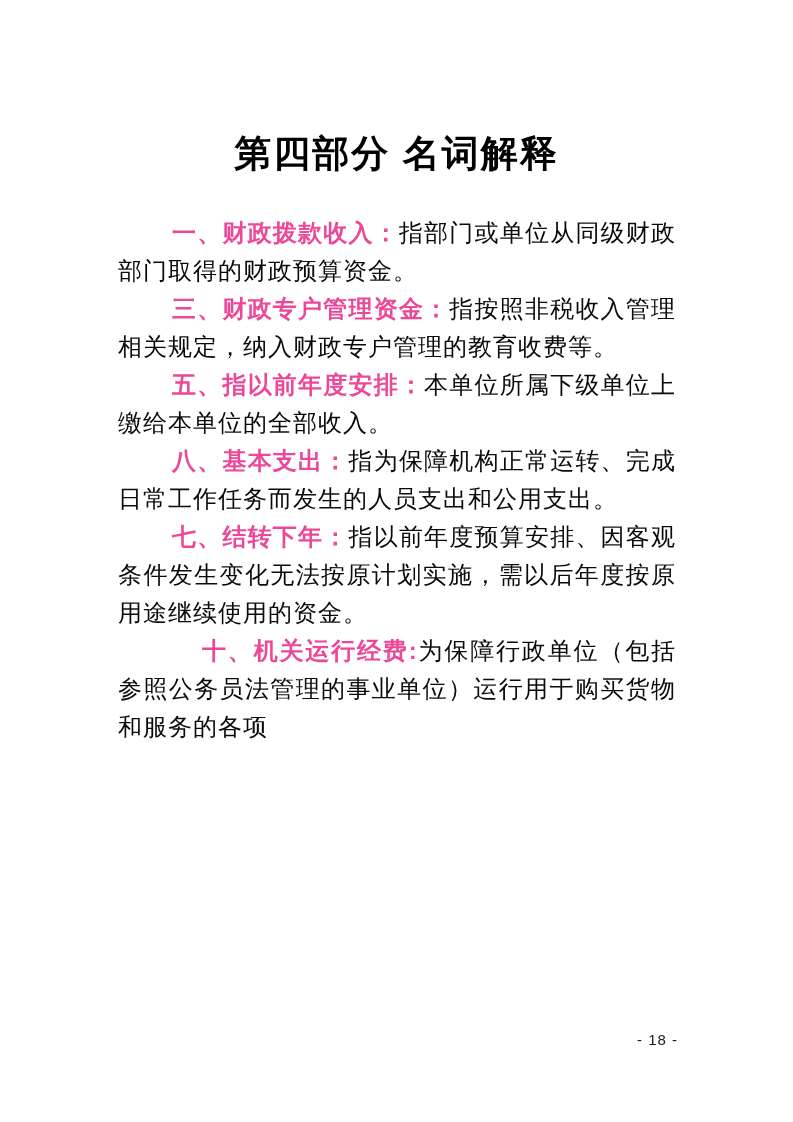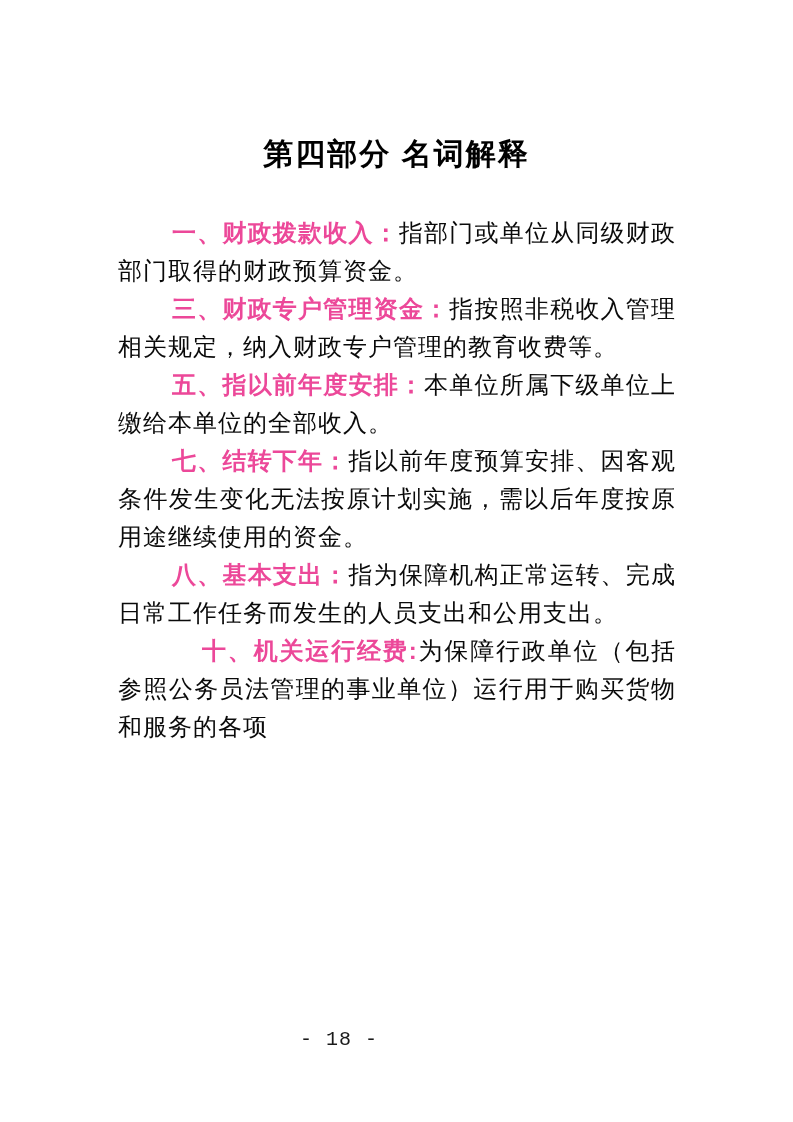--- a/index.html
+++ b/index.html
@@ -20,21 +20,21 @@
     overflow: hidden;
   }
   .doc-title {
     position: absolute;
     top: 134px;
     left: 0;
     width: 793px;
     text-align: center;
     font-family: "Liberation Sans", sans-serif;
     font-weight: bold;
-    font-size: 30px;
+    font-size: 37px;
     line-height: 40px;
     letter-spacing: 2px;
     color: #000000;
   }
   .content {
     position: absolute;
     top: 214px;
     left: 118px;
     width: 558px;
   }
@@ -54,39 +54,39 @@
   .term-label {
     font-family: "Liberation Sans", sans-serif;
     font-weight: bold;
     color: #ec4899;
   }
   .page-number {
     position: absolute;
     top: 1028px;
     left: 0;
     width: 678px;
-    text-align: center;
-    font-size: 20px;
+    text-align: right;
+    font-size: 15px;
     line-height: 24px;
     letter-spacing: 1px;
-    font-family: Liberation Mono, monospace;
+    font-family: Liberation Sans, sans-serif;
     color: #1a1a1a;
   }
 </style>
 </head>
 <body>
 
 <div class="page">
 
   <h1 class="doc-title">第四部分 名词解释</h1>
 
   <div class="content">
     <p class="para"><span class="term-label">一、财政拨款收入：</span><span class="term-def">指部门或单位从同级财政部门取得的财政预算资金。</span></p>
     <p class="para"><span class="term-label">三、财政专户管理资金：</span><span class="term-def">指按照非税收入管理相关规定，纳入财政专户管理的教育收费等。</span></p>
     <p class="para"><span class="term-label">五、指以前年度安排：</span><span class="term-def">本单位所属下级单位上缴给本单位的全部收入。</span></p>
+    <p class="para"><span class="term-label">八、基本支出：</span><span class="term-def">指为保障机构正常运转、完成日常工作任务而发生的人员支出和公用支出。</span></p>
     <p class="para"><span class="term-label">七、结转下年：</span><span class="term-def">指以前年度预算安排、因客观条件发生变化无法按原计划实施，需以后年度按原用途继续使用的资金。</span></p>
-    <p class="para"><span class="term-label">八、基本支出：</span><span class="term-def">指为保障机构正常运转、完成日常工作任务而发生的人员支出和公用支出。</span></p>
     <p class="para indent-wide"><span class="term-label">十、机关运行经费:</span><span class="term-def">为保障行政单位（包括参照公务员法管理的事业单位）运行用于购买货物和服务的各项</span></p>
   </div>
 
   <div class="page-number">- 18 -</div>
 
 </div>
 
 </body></html>

